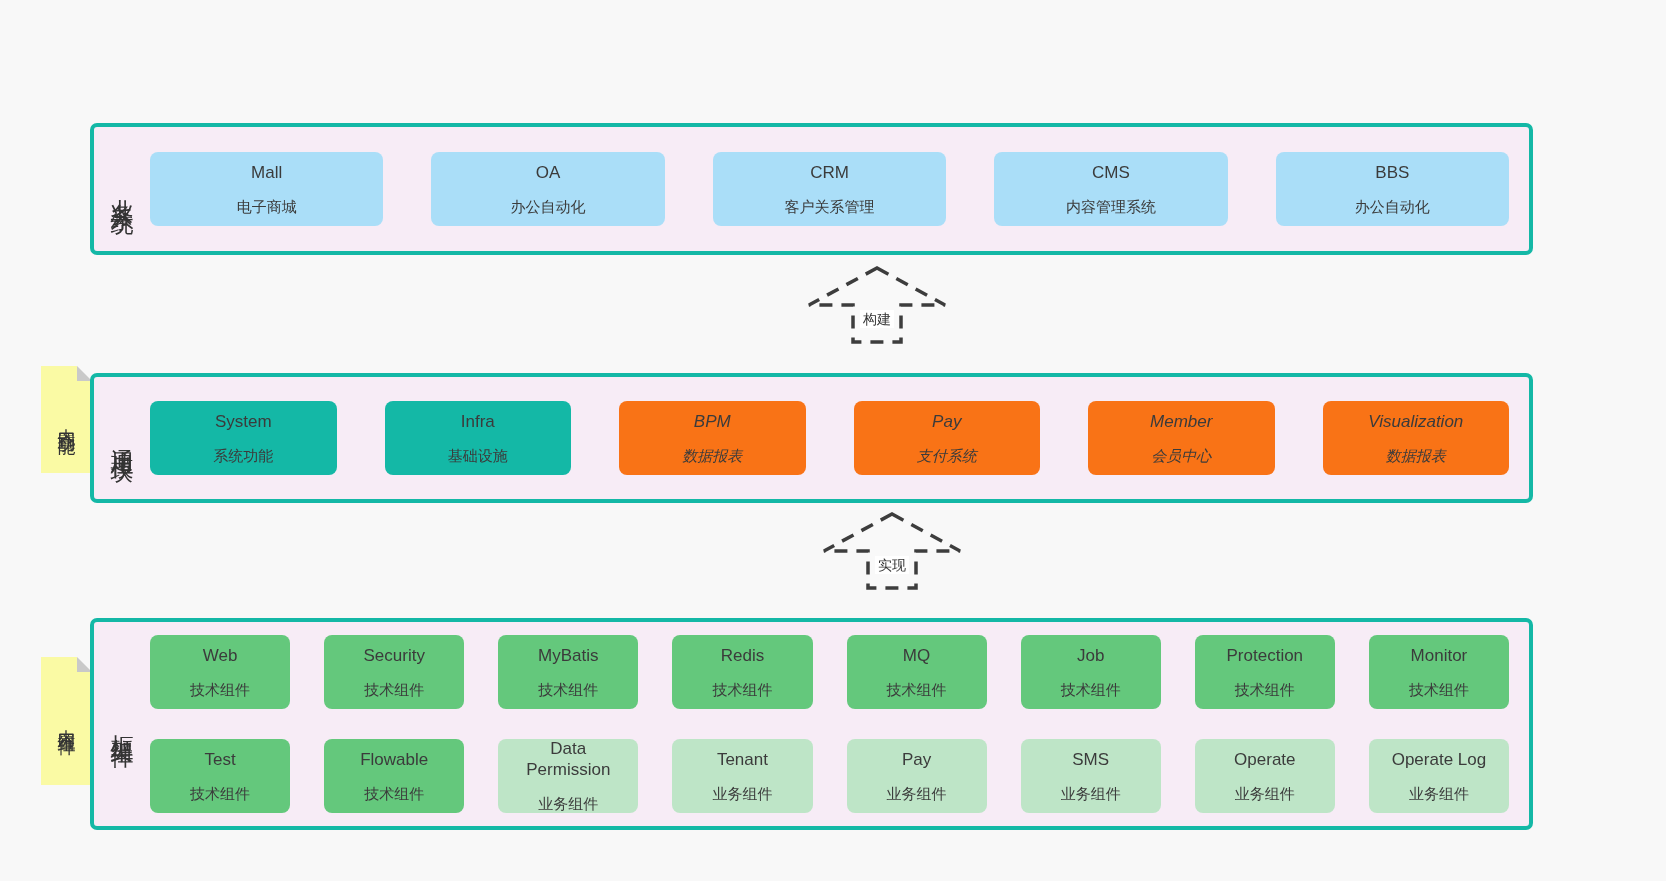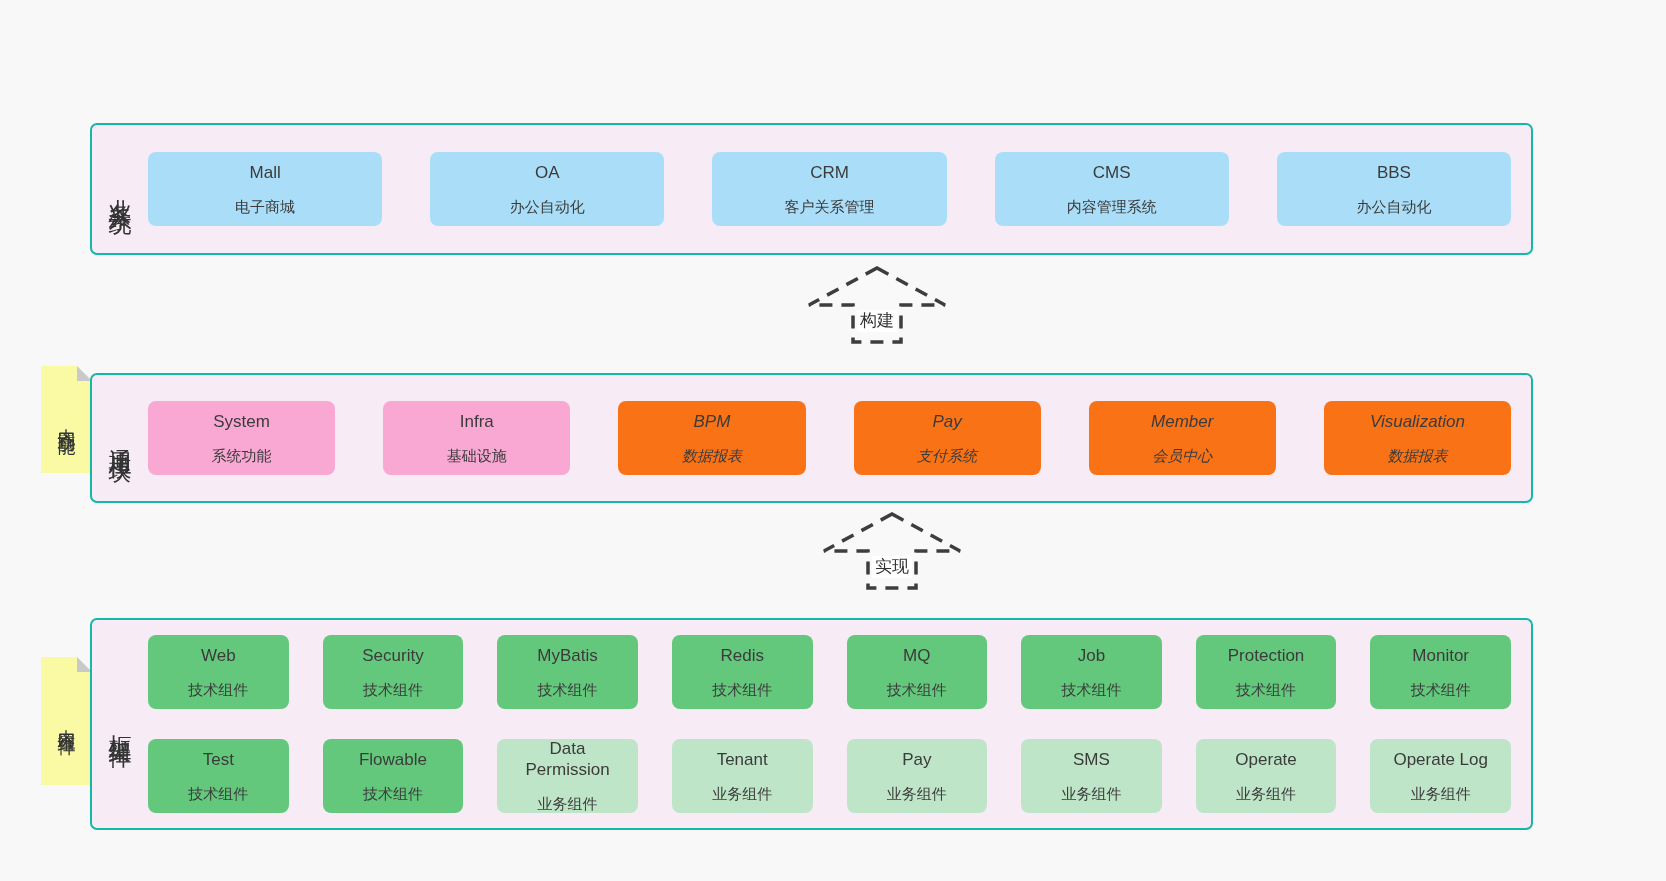--- a/index.html
+++ b/index.html
@@ -9,21 +9,21 @@
     font-family: "Liberation Sans", sans-serif;
     color: #3b3b3b;
     overflow: hidden;
   }
   .stage { position: relative; width: 1666px; height: 881px; }
 
   
   .panel {
     position: absolute;
     background: #f7ecf6;
-    border: 2px solid #14b8a6;
+    border: 4px solid #14b8a6;
     border-radius: 7px;
     display: flex;
     box-sizing: border-box;
   }
   #panel-business  { left: 90px; top: 123px; width: 1443px; height: 132px; }
   #panel-modules   { left: 90px; top: 373px; width: 1443px; height: 130px; }
   #panel-framework { left: 90px; top: 618px; width: 1443px; height: 212px; }
 
   .rail {
     width: 56px; flex: 0 0 56px;
@@ -56,37 +56,37 @@
     align-items: center; justify-content: center;
     text-align: center;
     padding: 0 8px;
     box-sizing: border-box;
   }
   .box-title { font-size: 17px; line-height: 1.25; color: #3b3b3b; }
   .box-sub   { font-size: 15px; line-height: 1.25; margin-top: 15px; color: #3b3b3b; }
   .row8 .box-title { max-width: 112px; }
 
   .b-blue   { background: #aadef8; }
-  .b-red    { background: #f9a8d4; }
+  .b-red    { background: #14b8a6; }
   .b-pink   { background: #f97316; font-style: italic; }
   .b-green  { background: #64c87c; }
   .b-lgreen { background: #bee5c7; }
 
   
   .arrow { position: absolute; width: 140px; height: 78px; }
   #arrow-build     { left: 807px; top: 266px; }
   #arrow-implement { left: 822px; top: 512px; }
   .arrow svg { display: block; width: 140px; height: 78px; }
   .arrow-label {
     position: absolute;
     left: 50%; top: 44px;
     transform: translateX(-50%);
     background: #ffffff;
     padding: 0 3px;
-    font-size: 17px;
+    font-size: 14px;
     color: #333;
     line-height: 1.3;
     white-space: nowrap;
   }
 
   
   .note {
     position: absolute;
     width: 51px;
     background: #fafaa4;

